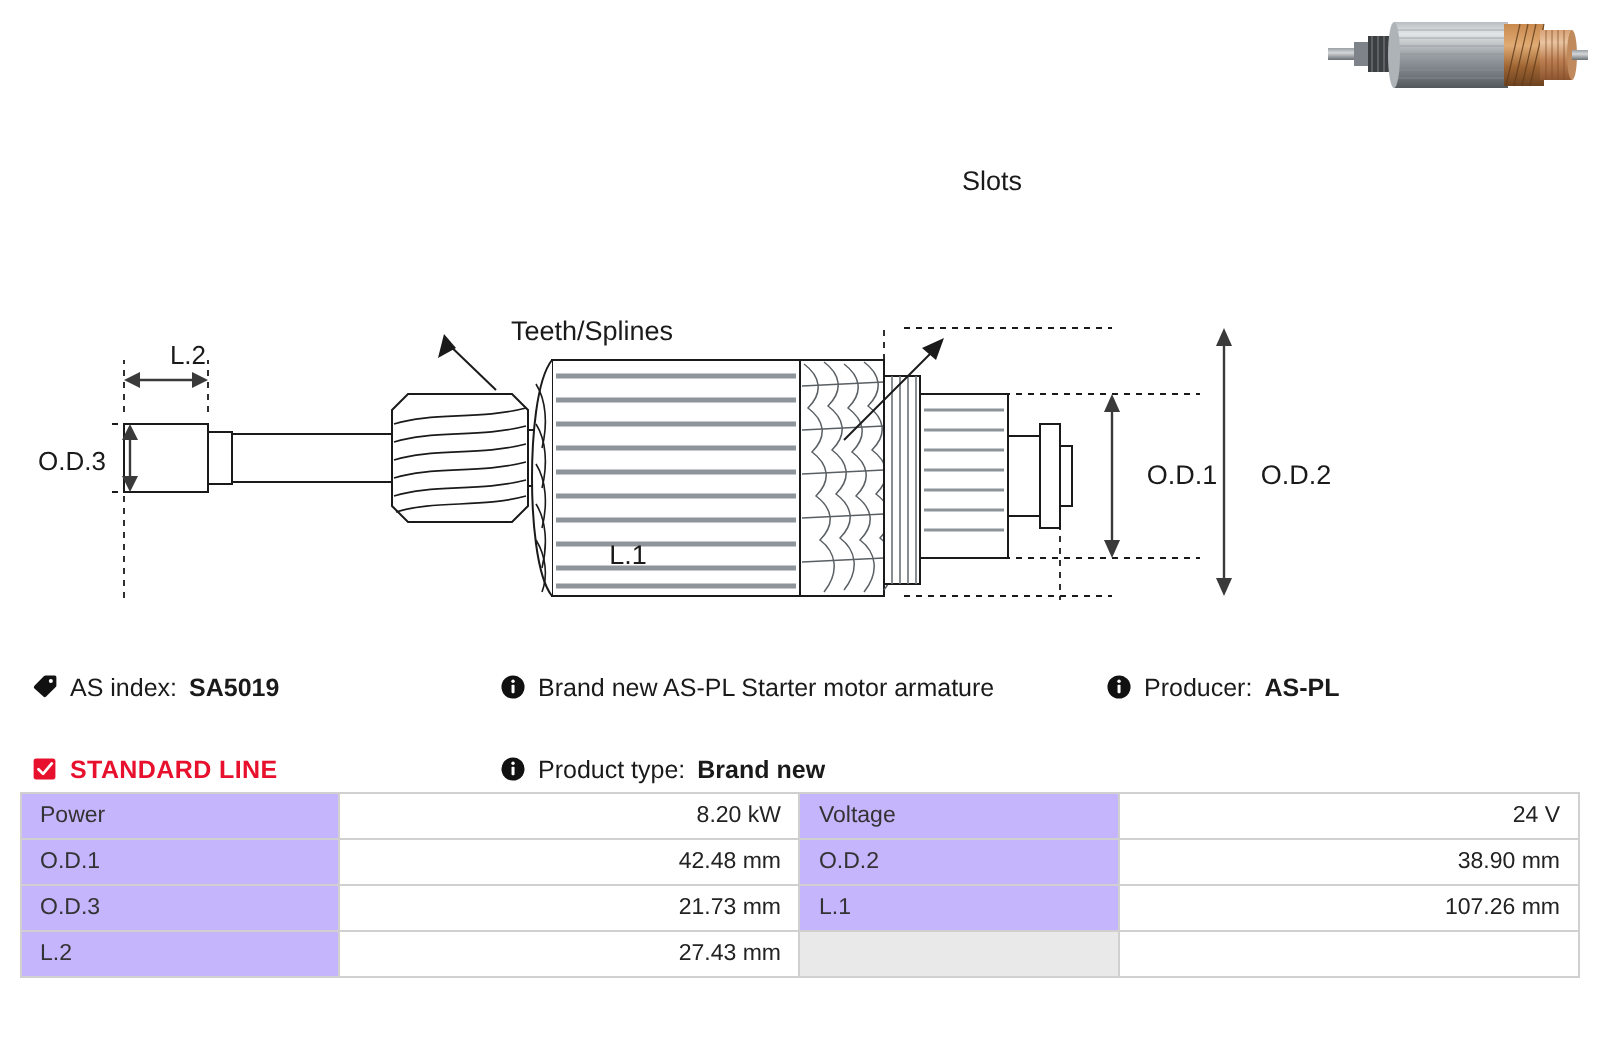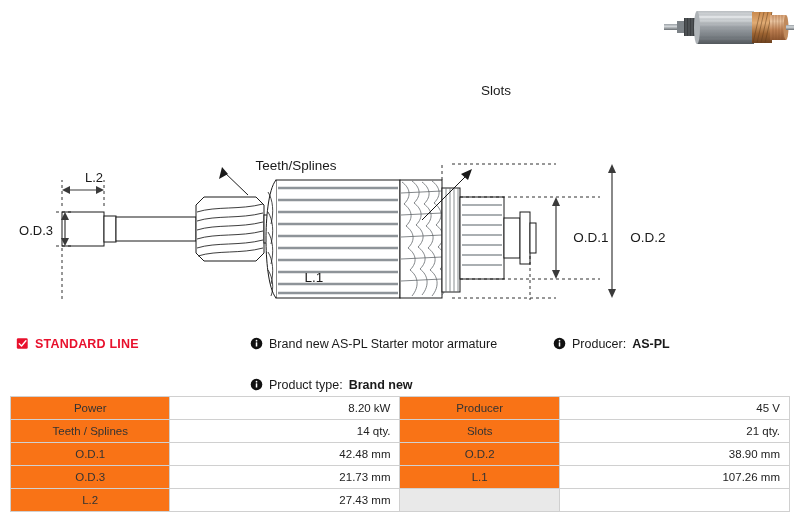--- a/index.html
+++ b/index.html
@@ -49,21 +49,21 @@
     position: absolute; left: 10px; top: 396px;
     width: 780px; border-collapse: collapse;
     font-size: 11.5px; table-layout: fixed;
   }
   table.specs td {
     height: 23px; padding: 0 9px;
     border: 1px solid #d0d0d0;
     vertical-align: middle;
   }
   td.lab {
-    background: #f97316; text-align: center; color: #333333;
+    background: #c4b5fd; text-align: left; color: #333333;
     width: 158px;
   }
   td.val {
     background: #ffffff; text-align: right; color: #222222;
     width: 228px;
   }
   td.empty-lab { background: #e9e9e9; border-color: #d0d0d0; }
   td.empty-val { background: #ffffff; border-color: #d0d0d0; }
 
   .txt { font-family: "Liberation Sans", sans-serif; }
@@ -289,20 +289,30 @@
       <text x="314" y="222" class="txt" font-size="13.5" fill="#1a1a1a" text-anchor="middle">L.1</text>
     </svg>
   </div>
 
   <div class="info-row">
 
     <div class="info-col c1">
       <div class="info-line">
         <span class="info-ico">
           <svg width="13" height="13" viewBox="0 0 16 16">
+            <path d="M1.5 7.2 L7.4 1.3 a1.4 1.4 0 0 1 1 -.4 L14 .9 a1 1 0 0 1 1 1 l0 5.1 a1.4 1.4 0 0 1 -.4 1 L8.7 13.9 a1.2 1.2 0 0 1 -1.7 0 L1.5 8.9 a1.2 1.2 0 0 1 0 -1.7 z" fill="#111"></path>
+            <circle cx="11.6" cy="4.3" r="1.25" fill="#fff"></circle>
+          </svg>
+        </span>
+        <span>AS index:</span>
+        <span class="bold">SA5019</span>
+      </div>
+      <div class="info-line">
+        <span class="info-ico">
+          <svg width="13" height="13" viewBox="0 0 16 16">
             <rect x="1" y="1.6" width="13.4" height="12.8" rx="1.6" fill="#e8112d"></rect>
             <path d="M4 8.2 L6.8 11 L12.2 4.6" stroke="#fff" stroke-width="1.7" fill="none" stroke-linecap="round" stroke-linejoin="round"></path>
           </svg>
         </span>
         <span class="std-line">STANDARD LINE</span>
       </div>
     </div>
 
     <div class="info-col c2">
       <div class="info-line">
@@ -342,28 +352,22 @@
       </div>
     </div>
 
   </div>
 
   <table class="specs">
     <tbody>
       <tr>
         <td class="lab">Power</td>
         <td class="val">8.20 kW</td>
-        <td class="lab">Producer</td>
-        <td class="val">45 V</td>
-      </tr>
-      <tr>
-        <td class="lab">Teeth / Splines</td>
-        <td class="val">14 qty.</td>
-        <td class="lab">Slots</td>
-        <td class="val">21 qty.</td>
+        <td class="lab">Voltage</td>
+        <td class="val">24 V</td>
       </tr>
       <tr>
         <td class="lab">O.D.1</td>
         <td class="val">42.48 mm</td>
         <td class="lab">O.D.2</td>
         <td class="val">38.90 mm</td>
       </tr>
       <tr>
         <td class="lab">O.D.3</td>
         <td class="val">21.73 mm</td>

